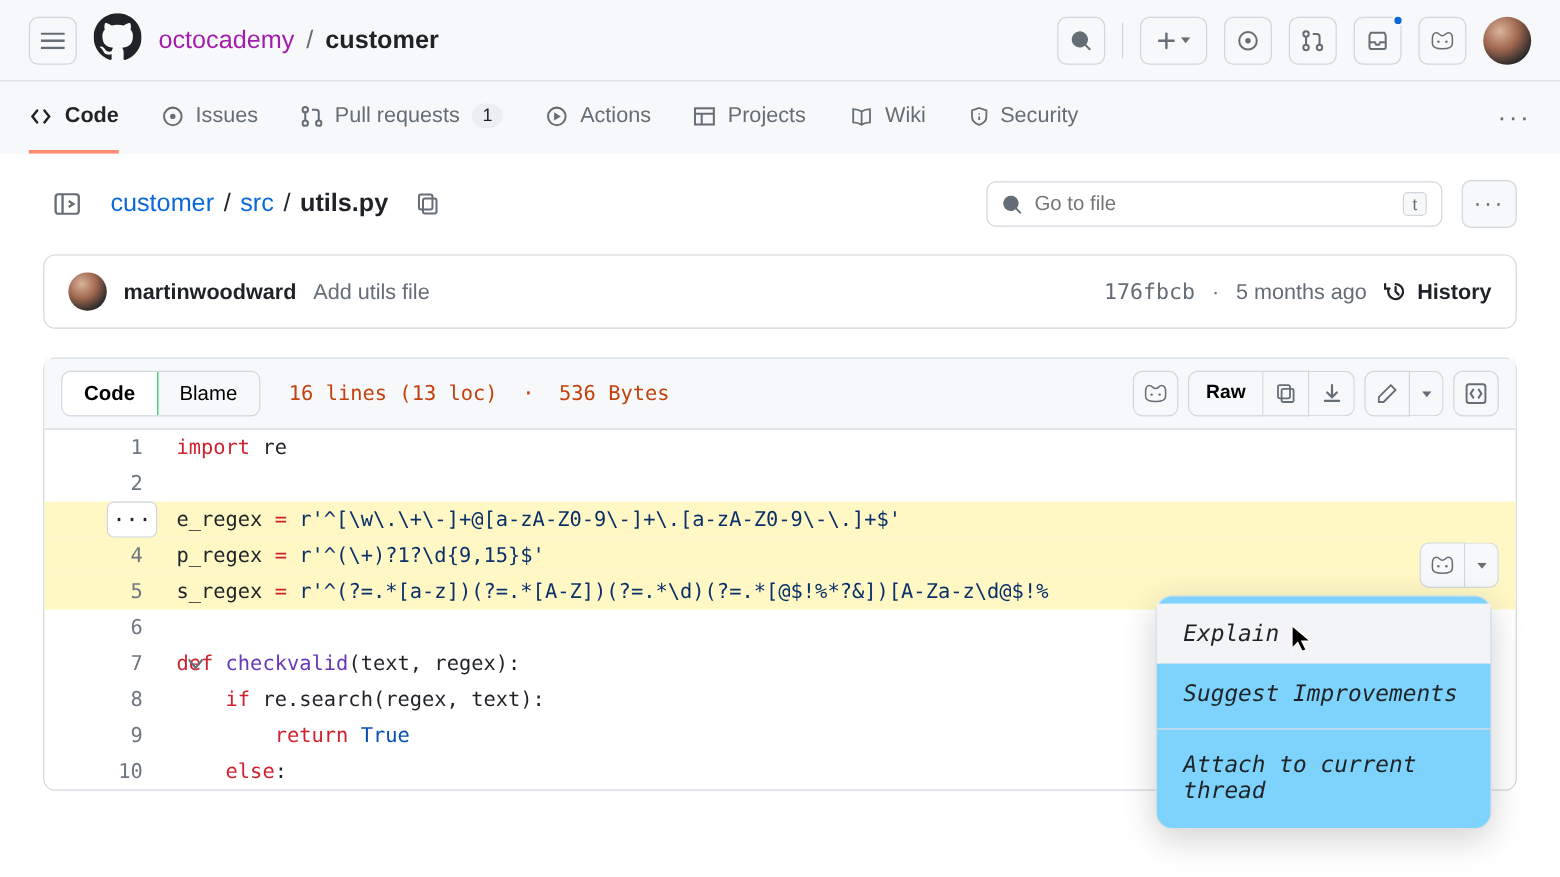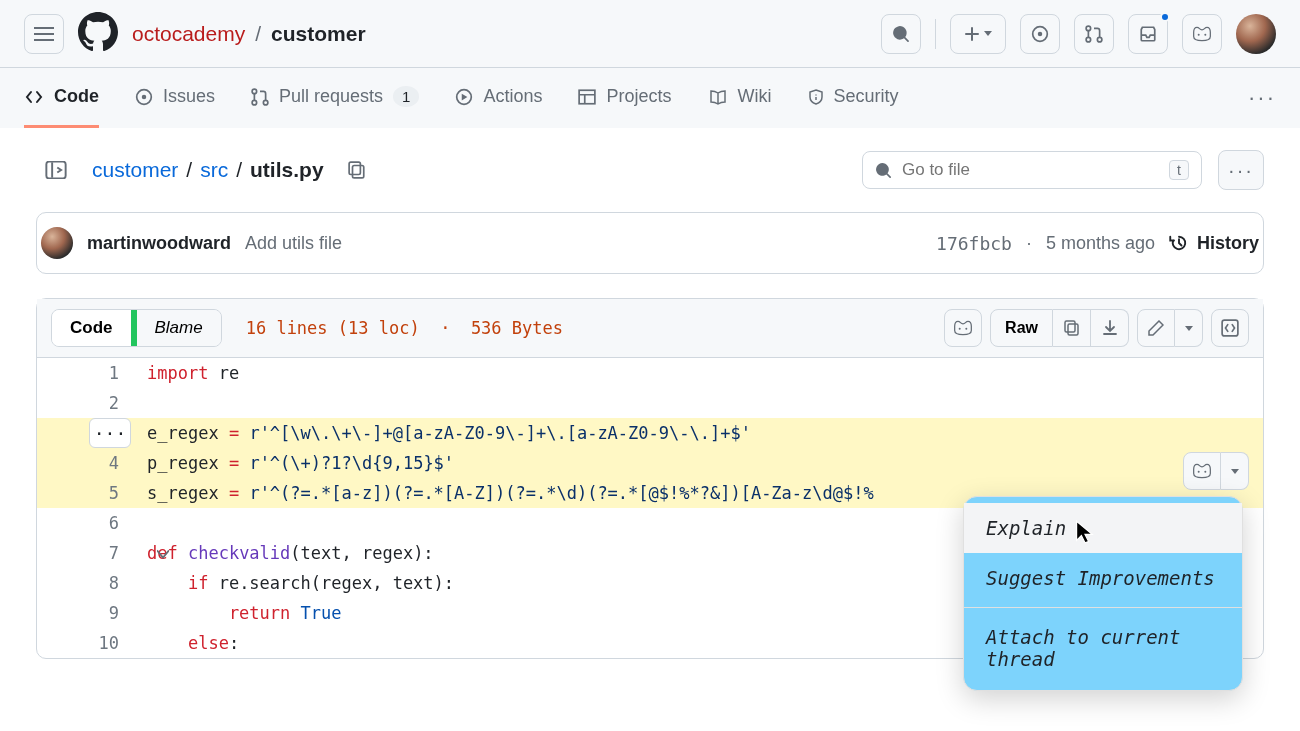--- a/index.html
+++ b/index.html
@@ -5,21 +5,21 @@
 * { box-sizing: border-box; margin: 0; padding: 0; }
 body { font-family: -apple-system, BlinkMacSystemFont, "Segoe UI", Helvetica, sans-serif; background: #ffffff; color: #1f2328; width: 1300px; height: 731px; overflow: hidden; }
 
 
 .top-header { display: flex; align-items: center; padding: 16px 24px; background: #f6f8fa; border-bottom: 1px solid #d0d7de; height: 68px; gap: 14px; }
 .icon-btn { width: 40px; height: 40px; border: 1px solid #d0d7de; border-radius: 8px; background: #f6f8fa; display: flex; align-items: center; justify-content: center; cursor: pointer; }
 .icon-btn svg { fill: #656d76; }
 .logo svg { width: 40px; height: 40px; fill: #1f2328; }
 .breadcrumb { font-size: 21px; display: flex; align-items: center; gap: 10px; }
 .breadcrumb .sep { color: #656d76; }
-.breadcrumb .owner { color: #b91c1c; }
+.breadcrumb .owner { color: #a21caf; }
 .breadcrumb .repo { font-weight: 600; }
 .flex-spacer { flex: 1; }
 .vdiv { width: 1px; height: 30px; background: #d0d7de; }
 .add-btn { width: 56px; display:flex; align-items:center; justify-content:center; gap:4px;}
 .dot-badge { position: absolute; width:10px; height:10px; background:#0969da; border-radius:50%; border:2px solid #f6f8fa; top:-3px; right:-3px; }
 .rel { position: relative; }
 .avatar { width: 40px; height: 40px; border-radius: 50%; background: radial-gradient(circle at 35% 30%, #d9b49a 0%, #a0674f 40%, #2b2b2b 75%); }
 
 
 .repo-tabs { display: flex; align-items: center; padding: 0 24px; background: #f6f8fa; height: 60px; gap: 36px; font-size: 18px; }
@@ -29,41 +29,41 @@
 .counter { background:#d0d7de44; border-radius: 50%; padding: 2px 9px; font-size: 15px; font-weight:500; color:#1f2328;}
 .kebab { margin-left:auto; font-size:22px; color:#656d76; letter-spacing:2px;}
 
 
 .file-bar { display:flex; align-items:center; padding: 22px 36px; gap: 16px; background:#fff; }
 .side-toggle { width:40px; height:40px; display:flex; align-items:center; justify-content:center; cursor:pointer; }
 .branch-btn { display:flex; align-items:center; gap:10px; border:1px solid #d0d7de; border-radius:8px; background:#f6f8fa; padding: 8px 16px; font-size:18px; font-weight:600; cursor:pointer; }
 .path { font-size:21px; display:flex; align-items:center; gap:8px; }
 .path a.link { color:#0969da; cursor:pointer; }
 .path .cur { font-weight:600; }
-.goto { display:flex; align-items:center; border:1px solid #d0d7de; border-radius:8px; width: 340px; padding:8px 12px; gap:10px; color:#656d76; cursor:text; background:#fff;}
+.goto { display:flex; align-items:center; border:1px solid #d0d7de; border-radius:8px; width: 380px; padding:8px 12px; gap:10px; color:#656d76; cursor:text; background:#fff;}
 .goto input { border:none; outline:none; flex:1; font-size:17px; background:transparent; }
 .kbd { border:1px solid #d0d7de; border-radius:4px; padding:1px 7px; font-size:14px; color:#656d76; background:#f6f8fa;}
 .more-btn { width:46px; height:40px; border:1px solid #d0d7de; border-radius:8px; display:flex; align-items:center; justify-content:center; cursor:pointer; background:#f6f8fa;}
 
 
-.commit-bar { margin: 0 36px; border:1px solid #d0d7de; border-radius:10px; padding: 14px 4px; display:flex; align-items:center; gap:14px; font-size:18px; }
+.commit-bar { margin: 0 36px; border:1px solid #d0d7de; border-radius:10px; padding: 14px 20px; display:flex; align-items:center; gap:14px; font-size:18px; }
 .small-avatar { width:32px; height:32px; border-radius:50%; background: radial-gradient(circle at 35% 30%, #d9b49a 0%, #a0674f 40%, #2b2b2b 75%); }
 .author { font-weight:600; }
 .msg { color:#656d76; }
 .sha { font-family: ui-monospace, monospace; color:#656d76; }
 .ago { color:#656d76; }
 .history { display:flex; align-items:center; gap:8px; font-weight:600; cursor:pointer; }
 
 
 .code-container { margin: 24px 36px 0 36px; border:1px solid #d0d7de; border-radius:10px; overflow:visible; position:relative; }
 .code-toolbar { display:flex; align-items:center; padding: 10px 14px; border-bottom:1px solid #d0d7de; background:#f6f8fa; gap:8px; }
 .seg { display:flex; border:1px solid #d0d7de; border-radius:8px; overflow:hidden; }
 .seg button { padding:8px 18px; border:none; background:#f6f8fa; font-size:17px; cursor:pointer; }
 .seg button.active { background:#fff; font-weight:600; }
-.seg button + button { border-left:6px solid #22c55e;font-style:italic; }
+.seg button + button { border-left:1px solid #22c55e; }
 .stats { font-family: ui-monospace, monospace; font-size:17px; color:#c2410c; margin-left:16px; }
 .tool-ico { width:38px; height:38px; border:1px solid #d0d7de; border-radius:8px; display:flex; align-items:center; justify-content:center; cursor:pointer; background:#f6f8fa; }
 .tool-split { display:flex; }
 .tool-split .tool-ico:first-child{ border-top-right-radius:0; border-bottom-right-radius:0;}
 .tool-split .tool-ico:last-child{ border-top-left-radius:0; border-bottom-left-radius:0; border-left:none;}
 .raw-group { display:flex; }
 .raw-btn { padding:8px 14px; border:1px solid #d0d7de; border-radius:8px 0 0 8px; background:#f6f8fa; font-size:16px; font-weight:600;}
 .raw-group .tool-ico { border-radius:0; border-left:none; }
 .raw-group .tool-ico:last-child{ border-radius: 0 8px 8px 0;}
 

